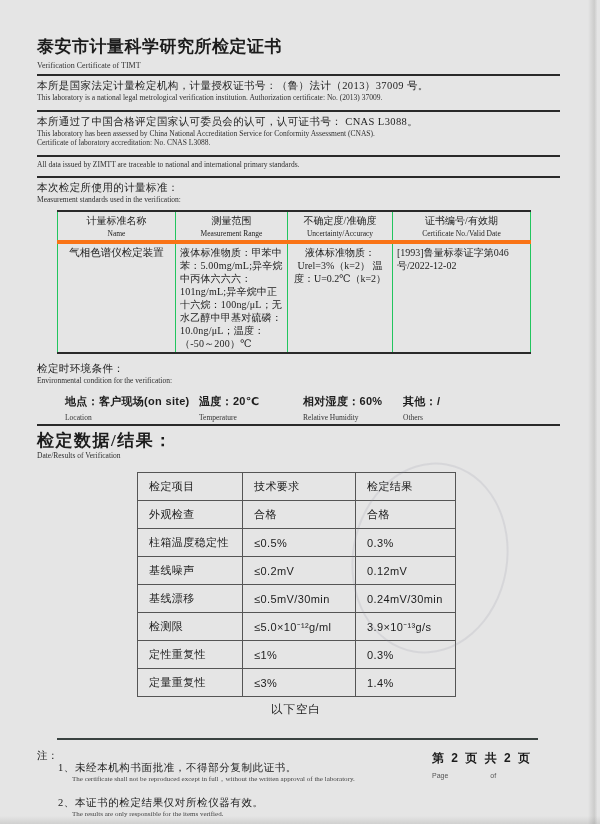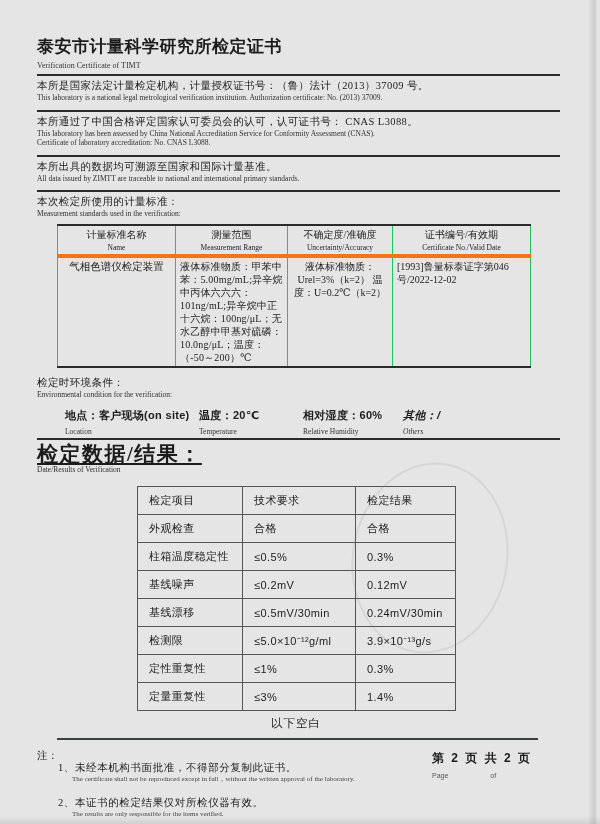--- a/index.html
+++ b/index.html
@@ -51,27 +51,27 @@
   .std-range { font-size:10px; line-height:13px; letter-spacing:0.2px; }
   .std-unc { font-size:10px; line-height:13px; text-align:center; }
   .std-cert { font-size:10px; line-height:13px; }
 
   
   .env-heading { margin-top:8px; }
   .env-h-cn { font-size:10.5px; line-height:14px; letter-spacing:0.4px; }
   .env-h-en { font-size:7.5px; line-height:9.5px; color:#2e2e2e; }
   .env-row { position:relative; height:33px; margin-top:6px; border-bottom:2px solid #2a2a2a; }
   .env-field { position:absolute; top:0; }
-  .env-f0 { left:28px; } .env-f1 { left:162px; } .env-f2 { left:266px; } .env-f3 { left:366px;font-style:italic; }
+  .env-f0 { left:28px; } .env-f1 { left:162px; } .env-f2 { left:266px; } .env-f3 { left:366px; }
   .env-val { font-family:"Liberation Sans","DejaVu Sans",sans-serif; font-size:11px; font-weight:700; letter-spacing:0.3px; }
   .env-en { font-size:7.5px; color:#333; margin-top:4px; font-weight:normal; }
 
   
   .results-heading { margin-top:5px; }
-  .res-h-cn { font-size:21px; font-weight:700; letter-spacing:1.5px; line-height:19px;text-decoration:underline; }
+  .res-h-cn { font-size:17px; font-weight:700; letter-spacing:1.5px; line-height:19px; }
   .res-h-en { font-size:7.5px; color:#2e2e2e; margin-top:1px; }
   table.results { border-collapse:collapse; width:318px; margin:12px 8px 0 100px;
     table-layout:fixed; font-family:Liberation Sans, sans-serif; }
   table.results td { border:1.5px solid #555; font-size:11px; letter-spacing:0.4px;
     padding:6px 3px 6px 11px; }
   .below-blank { width:318px; margin:5px 0 0 100px; text-align:center;
     font-family:"Liberation Sans","DejaVu Sans",sans-serif; font-size:11.5px; letter-spacing:1px; }
 
   
   .stamp { position:absolute; left:352px; top:462px; width:152px; height:188px;
@@ -111,21 +111,20 @@
   <div class="rule"></div>
 
   <div class="stmt">
     <div class="stmt-cn">本所通过了中国合格评定国家认可委员会的认可，认可证书号： CNAS L3088。</div>
     <div class="stmt-en">This laboratory has been assessed by China National Accreditation Service for Conformity Assessment (CNAS).</div>
     <div class="stmt-en">Certificate of laboratory accreditation: No. CNAS L3088.</div>
   </div>
   <div class="rule"></div>
 
   <div class="stmt">
-    <div class="stmt-cn">本所出具的数据均可溯源至国家和国际计量基准。</div>
     <div class="stmt-en">All data issued by ZIMTT are traceable to national and international primary standards.</div>
   </div>
   <div class="rule"></div>
 
   <div class="stmt">
     <div class="stmt-cn">本次检定所使用的计量标准：</div>
     <div class="stmt-en">Measurement standards used in the verification:</div>
   </div>
 
   <table class="standards">

